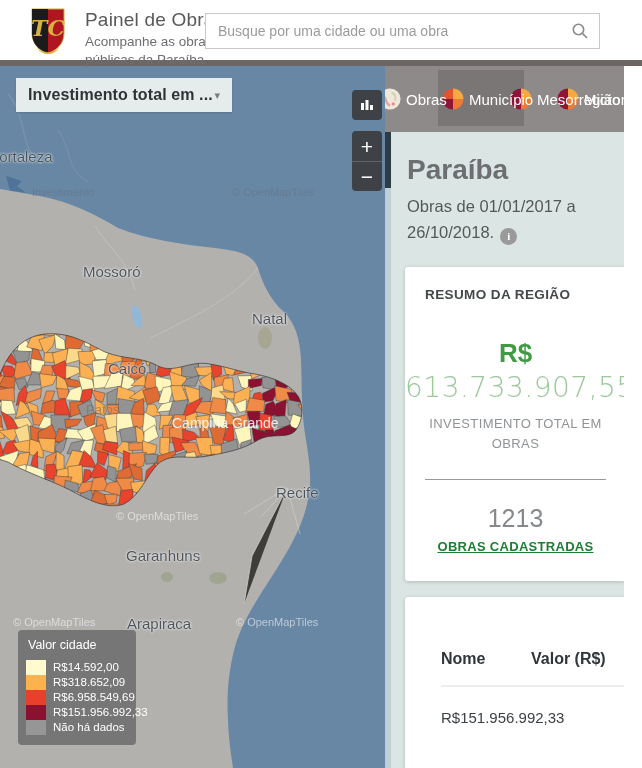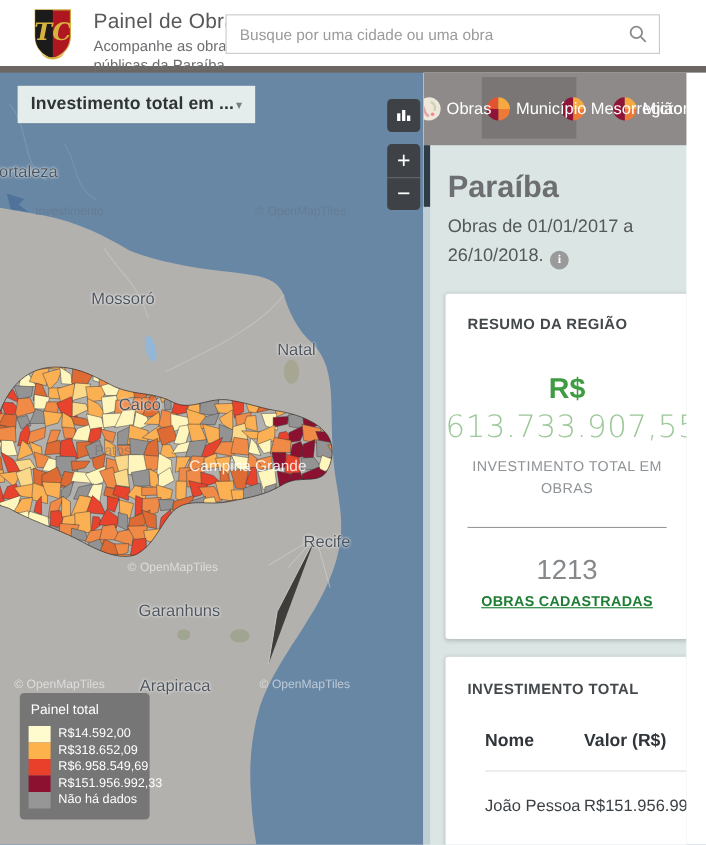--- a/index.html
+++ b/index.html
@@ -568,21 +568,21 @@
       <rect x="6.5" y="3" width="3" height="10" fill="#fff"></rect>
       <rect x="11" y="8" width="3" height="5" fill="#fff"></rect>
     </svg>
   </div>
   <div id="zoom-ctrl" class="map-btn">
     <div class="zoom-btn" id="zoom-in">+</div>
     <div class="zoom-btn" id="zoom-out">−</div>
   </div>
 
   <div id="legend">
-    <div id="legend-title">Painel total</div>
+    <div id="legend-title">Valor cidade</div>
     <div id="legend-items">
         <div class="legend-item">
           <div class="legend-swatch" style="background: rgb(255, 251, 207);"></div>
           <div class="legend-label">R$14.592,00</div>
         </div>
         <div class="legend-item">
           <div class="legend-swatch" style="background: rgb(254, 178, 76);"></div>
           <div class="legend-label">R$318.652,09</div>
         </div>
         <div class="legend-item">
@@ -661,29 +661,27 @@
       <hr class="hdiv">
       <div id="stats">
         <div class="stat">
           <div class="stat-num">1213</div>
           <div class="stat-label"><a class="green-link">OBRAS CADASTRADAS</a></div>
         </div>
       </div>
     </div>
 
     <div class="card" id="card-invest">
-      <div class="card-title">INVESTIMENTO TOTAL</div>
       <div id="invest-table">
         <div class="trow head">
           <div class="col-nome">Nome</div>
           <div class="col-valor">Valor (R$)</div>
         </div>
       </div>
       <hr id="thead-rule">
       <div id="invest-rows" style="margin-left:36px;">
           <div class="trow">
-            <div class="col-nome">João Pessoa</div>
             <div class="col-valor">R$151.956.992,33</div>
           </div>
         </div>
     </div>
   </div>
 </aside>
 
 </body></html>

